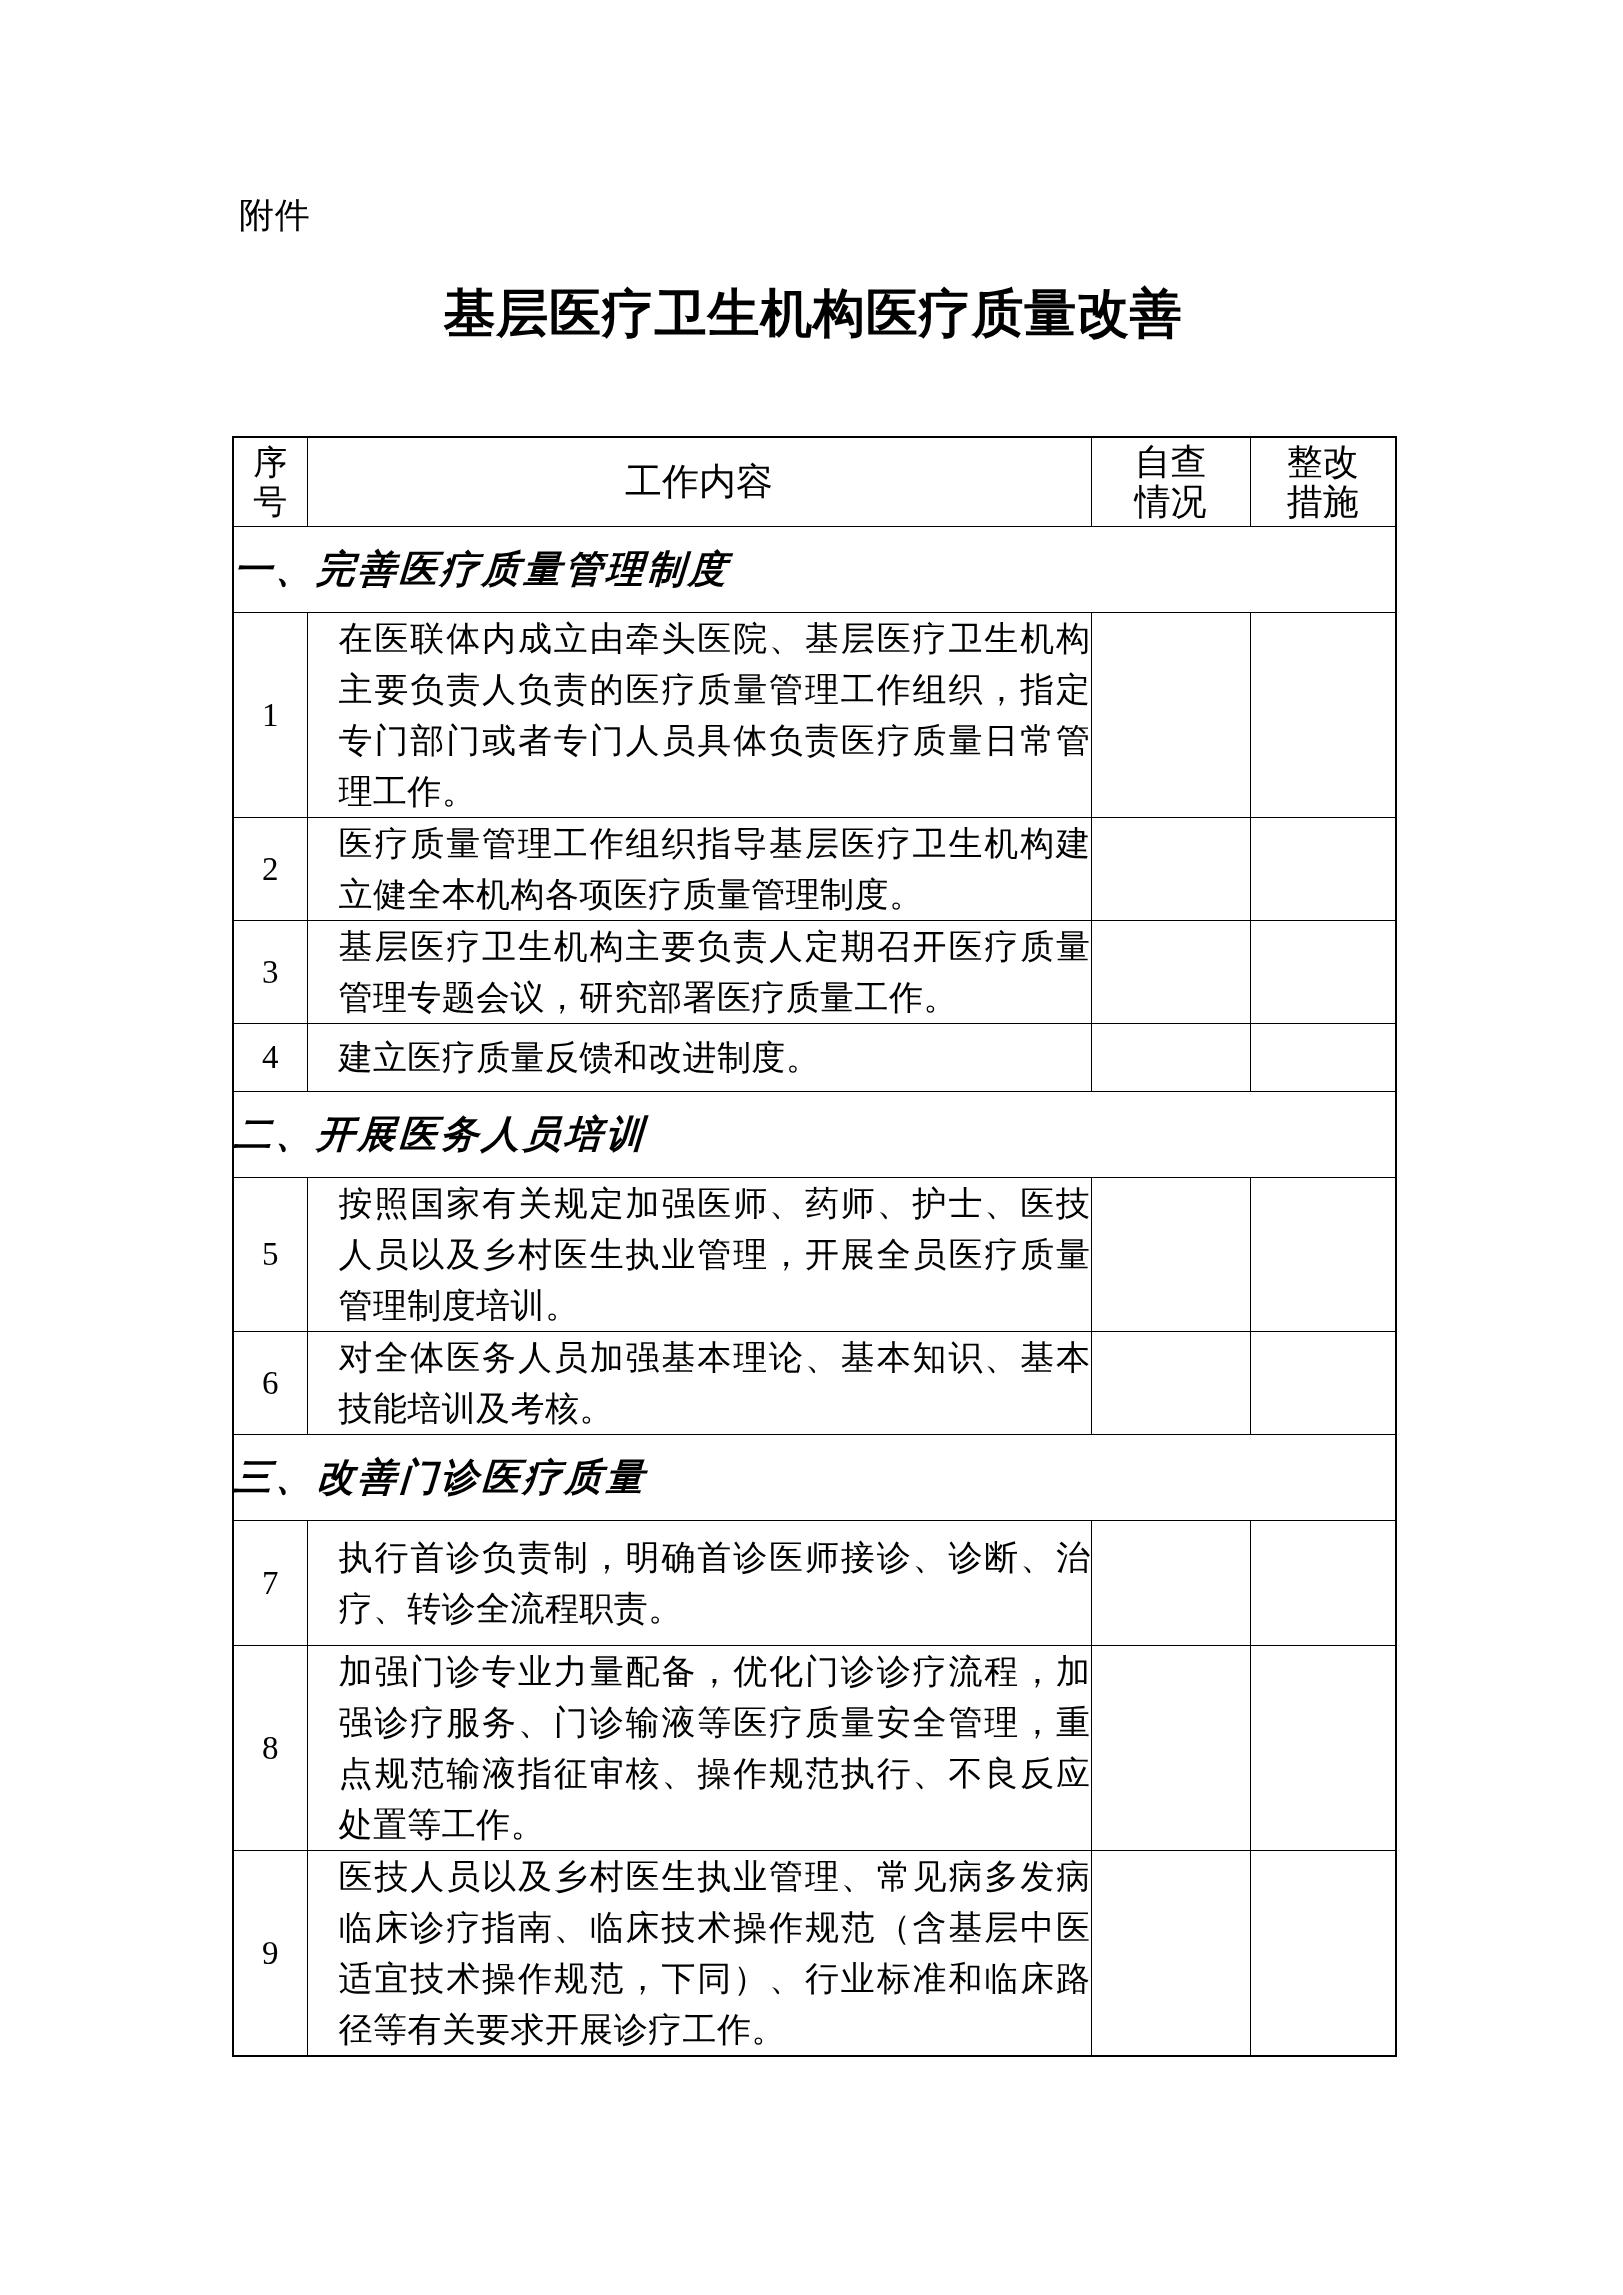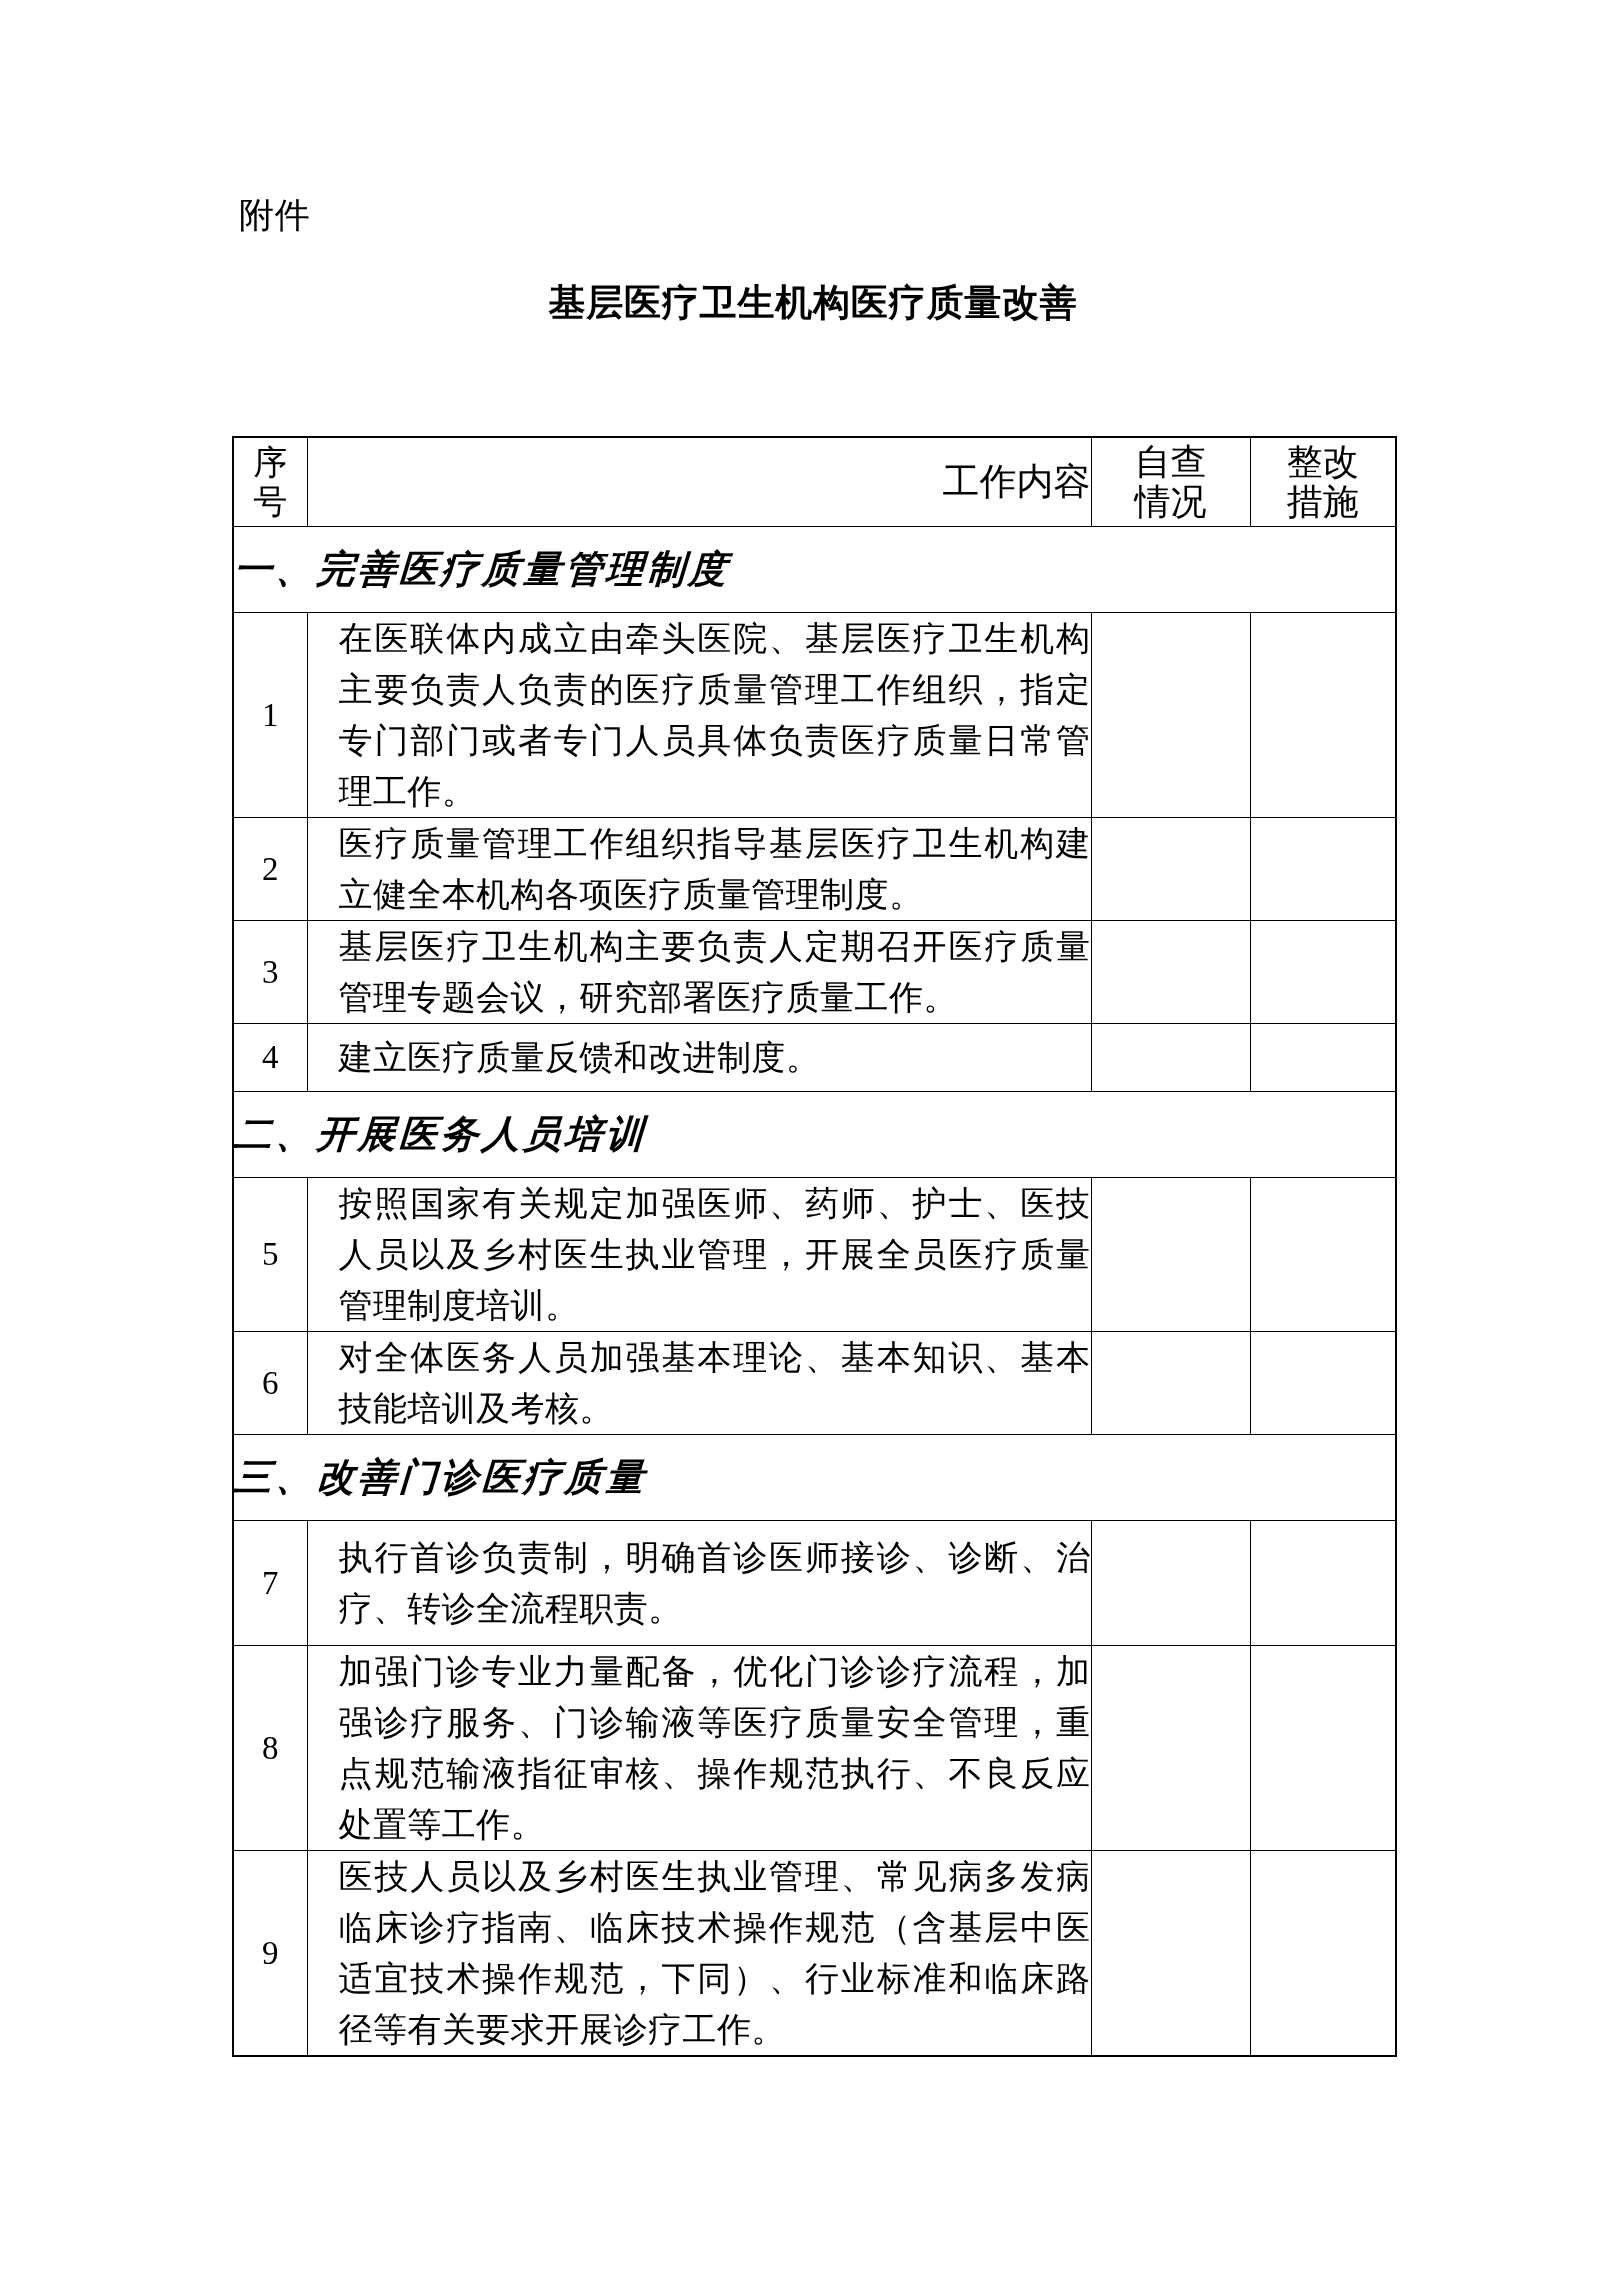--- a/index.html
+++ b/index.html
@@ -35,21 +35,21 @@
     white-space: nowrap;
   }
 
   
   .doc-title {
     position: absolute;
     left: 232px;
     top: 277px;
     width: 1162px;
     text-align: center;
-    font-size: 37px;
+    font-size: 52px;
     font-weight: bold;
     line-height: 1.42;
     letter-spacing: 0.8px;
     font-family: "Liberation Serif", "DejaVu Serif", serif;
   }
   .doc-title .tline { display: block; white-space: nowrap; }
 
   
   .sheet {
     position: absolute;
@@ -84,21 +84,21 @@
     font-family: "Liberation Serif", "DejaVu Serif", serif;
     padding: 8.2px 0 9.8px 0;
     letter-spacing: 0px;
     height: 88px;
   }
   .hdr-cell .stack { display: block; }
   .hdr-no {
     font-size: 34px;
     line-height: 1.15;
   }
-  .hdr-content { font-size: 37px; text-align: right; }
+  .hdr-content { font-size: 37px; }
 
   
   .section-row td {
     height: 85px;
     padding: 0 0 0 18px;
     text-align: left;
   }
   .section-label {
     font-size: 38px;
     font-weight: bold;

